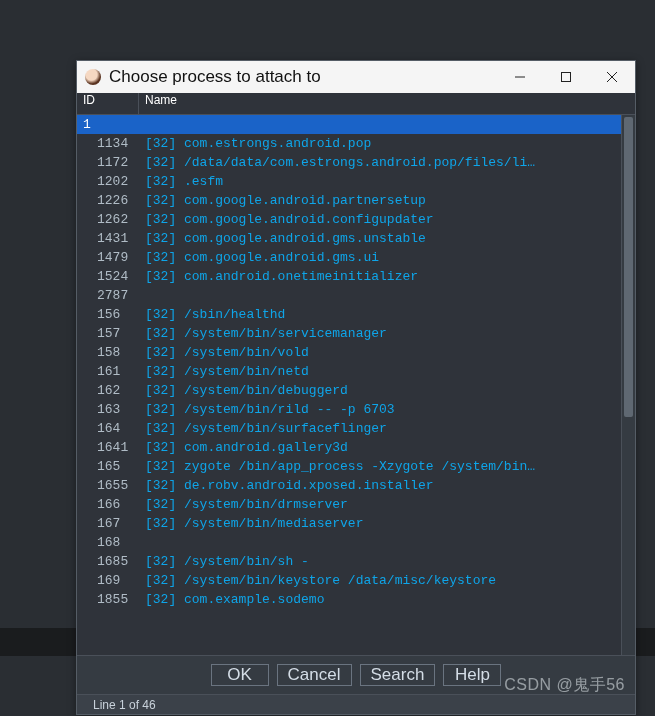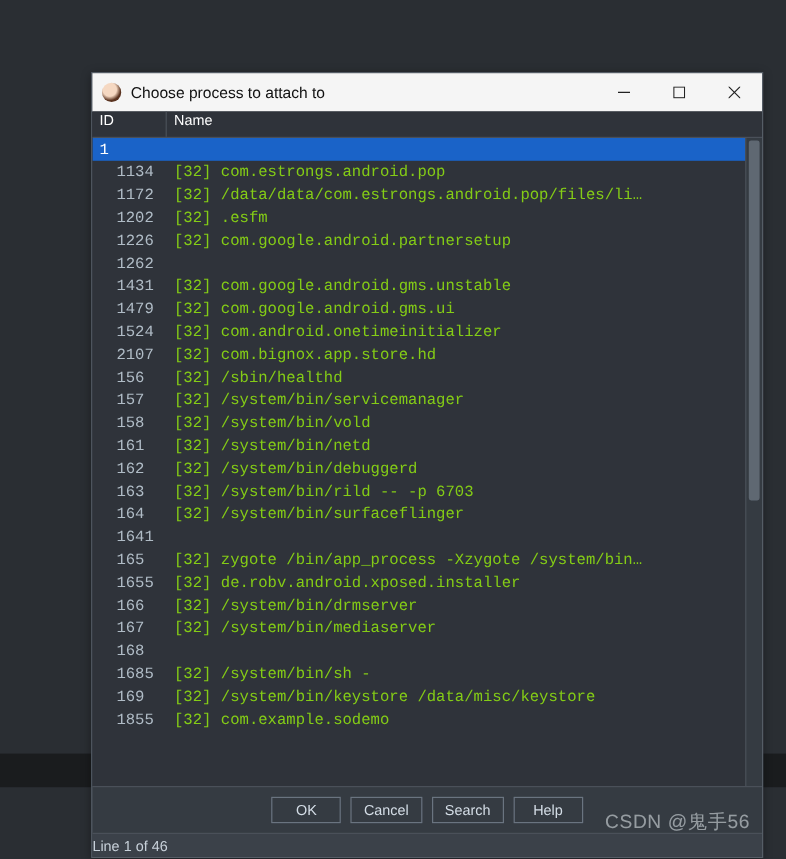--- a/index.html
+++ b/index.html
@@ -29,21 +29,21 @@
   display: flex;
   flex-direction: column;
 }
 .titlebar {
   height: 32px;
   background: #f5f5f5;
   display: flex;
   align-items: center;
   padding-left: 8px;
   font-family: "Segoe UI", Tahoma, sans-serif;
-  font-size: 13px;
+  font-size: 17px;
   color: #111;
 }
 .titlebar-icon {
   width: 16px; height: 16px;
   margin-right: 8px;
   background: radial-gradient(circle at 40% 35%, #f5d8c2 40%, #5a3320 65%);
   border-radius: 50%;
 }
 .titlebar-title { flex: 0 0 auto; }
 .titlebar-spacer { flex: 1; }
@@ -89,21 +89,21 @@
   height: 19px;
   line-height: 19px;
   white-space: nowrap;
   overflow: hidden;
 }
 .row.selected {
   background: #1a63c8;
   color: #ffffff;
 }
 .row:not(.selected) .id-cell { color: #b0bcc6; padding-left: 20px; }
-.row:not(.selected) .name-cell { color: #84cc16; }
+.row:not(.selected) .name-cell { color: #0ea5e9; }
 .id-cell {
   flex: 0 0 62px;
   padding-left: 6px;
   overflow: hidden;
 }
 .name-cell {
   flex: 1;
   padding-left: 6px;
   overflow: hidden;
   text-overflow: ellipsis;
@@ -134,34 +134,34 @@
   border-top: 1px solid #4a5059;
 }
 .btn {
   min-width: 58px;
   height: 22px;
   padding: 0 10px;
   background: #353b42;
   border: 1px solid #6a7480;
   color: #d4dde6;
   font-family: "Segoe UI", Tahoma, sans-serif;
-  font-size: 12px;
+  font-size: 17px;
   display: flex;
   align-items: center;
   justify-content: center;
   cursor: pointer;
 }
 
 .statusbar {
   height: 20px;
   background: #3b4149;
   color: #c8d1da;
   font-family: "Segoe UI", Tahoma, sans-serif;
   font-size: 12px;
-  padding-left: 0;
+  padding-left: 16px;
   display: flex;
   align-items: center;
   border-top: 1px solid #4a5059;
 }
 
 .watermark {
   position: absolute;
   right: 30px;
   bottom: 20px;
   font-family: "Segoe UI", "Microsoft YaHei", sans-serif;
@@ -219,36 +219,36 @@
         <div class="row">
           <div class="id-cell">1202</div>
           <div class="name-cell">[32] .esfm</div>
         </div>
         <div class="row">
           <div class="id-cell">1226</div>
           <div class="name-cell">[32] com.google.android.partnersetup</div>
         </div>
         <div class="row">
           <div class="id-cell">1262</div>
+          <div class="name-cell">[32] com.google.android.configupdater</div>
         </div>
         <div class="row">
           <div class="id-cell">1431</div>
           <div class="name-cell">[32] com.google.android.gms.unstable</div>
         </div>
         <div class="row">
           <div class="id-cell">1479</div>
           <div class="name-cell">[32] com.google.android.gms.ui</div>
         </div>
         <div class="row">
           <div class="id-cell">1524</div>
           <div class="name-cell">[32] com.android.onetimeinitializer</div>
         </div>
         <div class="row">
-          <div class="id-cell">2107</div>
-          <div class="name-cell">[32] com.bignox.app.store.hd</div>
+          <div class="id-cell">2787</div>
         </div>
         <div class="row">
           <div class="id-cell">156</div>
           <div class="name-cell">[32] /sbin/healthd</div>
         </div>
         <div class="row">
           <div class="id-cell">157</div>
           <div class="name-cell">[32] /system/bin/servicemanager</div>
         </div>
         <div class="row">
@@ -266,20 +266,21 @@
         <div class="row">
           <div class="id-cell">163</div>
           <div class="name-cell">[32] /system/bin/rild -- -p 6703</div>
         </div>
         <div class="row">
           <div class="id-cell">164</div>
           <div class="name-cell">[32] /system/bin/surfaceflinger</div>
         </div>
         <div class="row">
           <div class="id-cell">1641</div>
+          <div class="name-cell">[32] com.android.gallery3d</div>
         </div>
         <div class="row">
           <div class="id-cell">165</div>
           <div class="name-cell">[32] zygote /bin/app_process -Xzygote /system/bin…</div>
         </div>
         <div class="row">
           <div class="id-cell">1655</div>
           <div class="name-cell">[32] de.robv.android.xposed.installer</div>
         </div>
         <div class="row">

